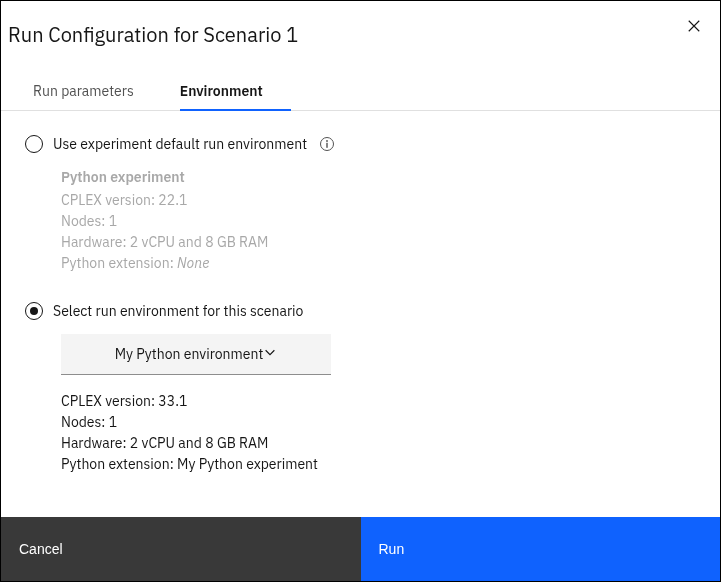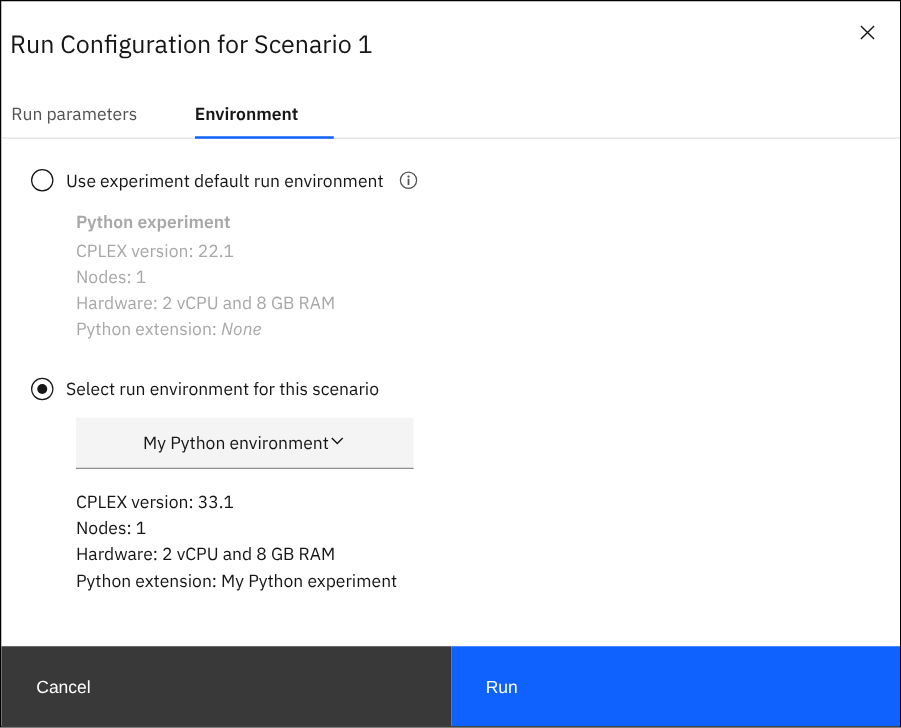--- a/index.html
+++ b/index.html
@@ -33,21 +33,21 @@
     display: flex;
     align-items: center;
     justify-content: center;
     background: none;
     border: none;
   }
   .close-btn svg { width: 14px; height: 14px; }
   .tabs {
     display: flex;
     border-bottom: 1px solid #e0e0e0;
-    padding: 0 8px;
+    padding: 0 32px;
     gap: 0;
   }
   .tab {
     padding: 10px 16px 10px 0;
     margin-right: 30px;
     font-size: 14px;
     color: #525252;
     cursor: pointer;
     position: relative;
   }
@@ -138,21 +138,21 @@
   .dropdown svg { width: 14px; height: 14px; }
   .footer {
     display: flex;
     height: 64px;
   }
   .btn {
     flex: 1;
     border: none;
     font-size: 14px;
     text-align: left;
-    padding-left: 28px;
+    padding-left: 18px;
     cursor: pointer;
     display: flex;
     align-items: center;
   }
   .btn-cancel { background: #393939; color: #fff; }
   .btn-run { background: #0f62fe; color: #fff; }
   .row-line { display: block; }
 </style>
 </head>
 <body>

